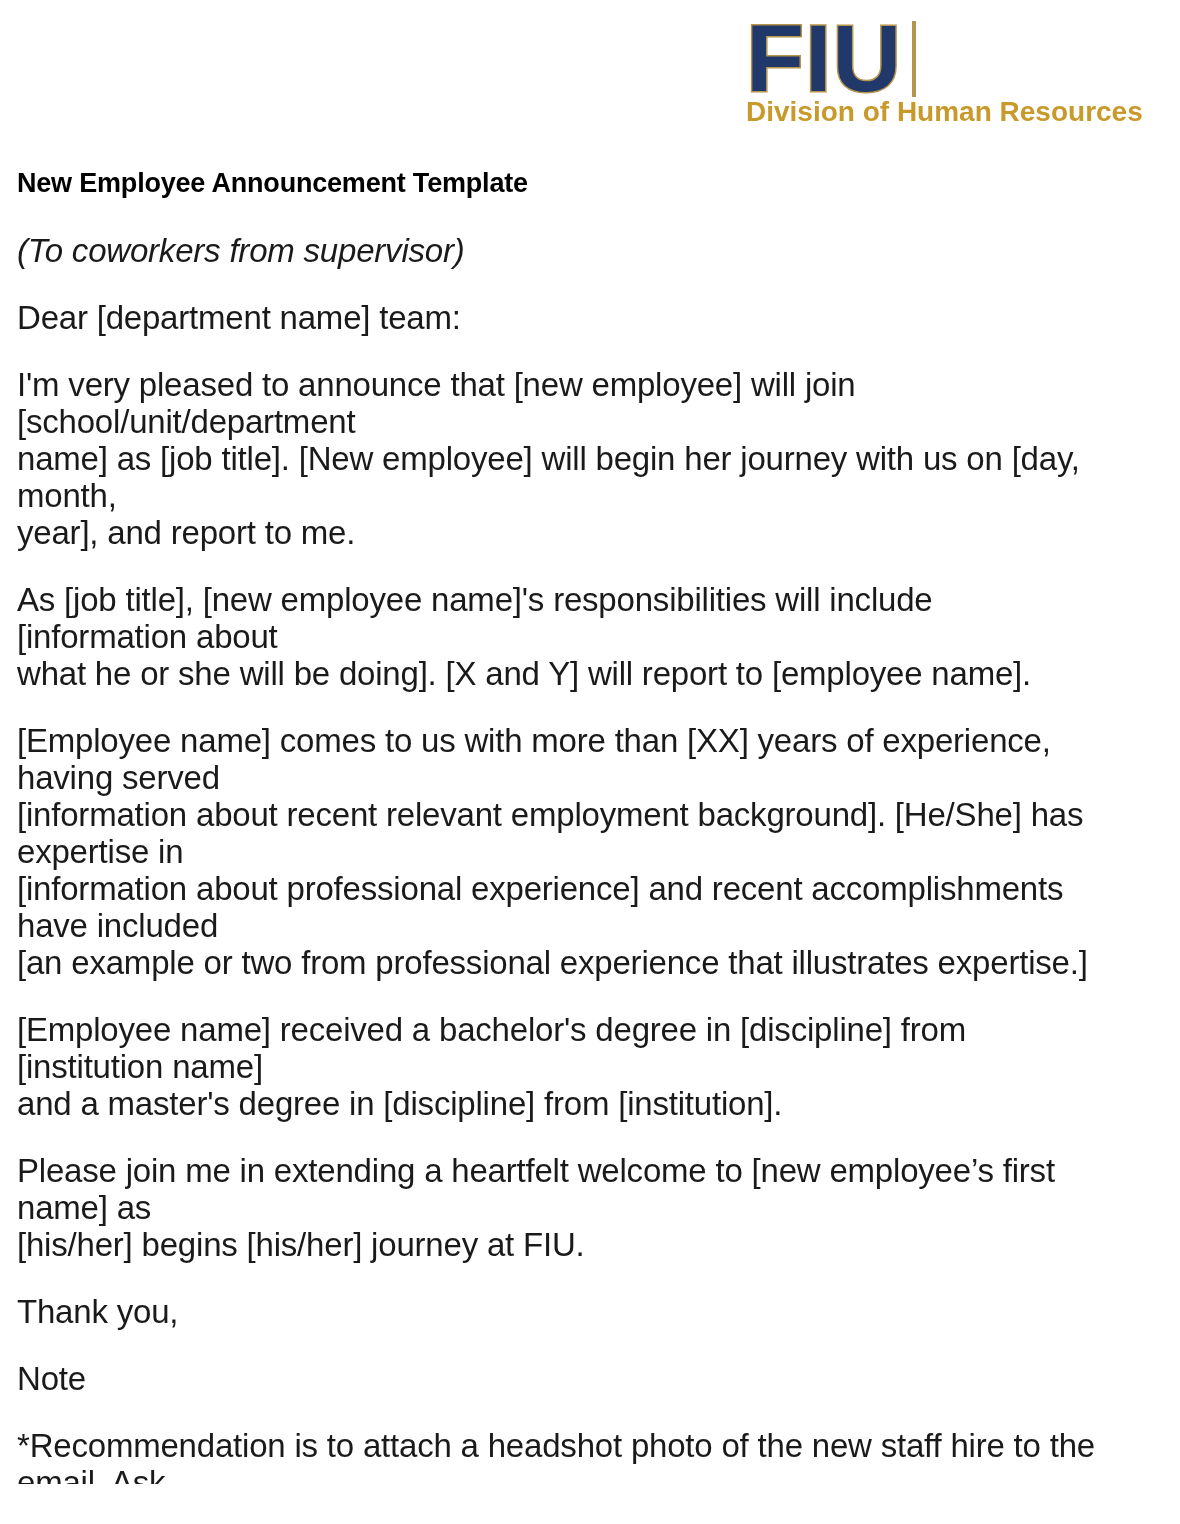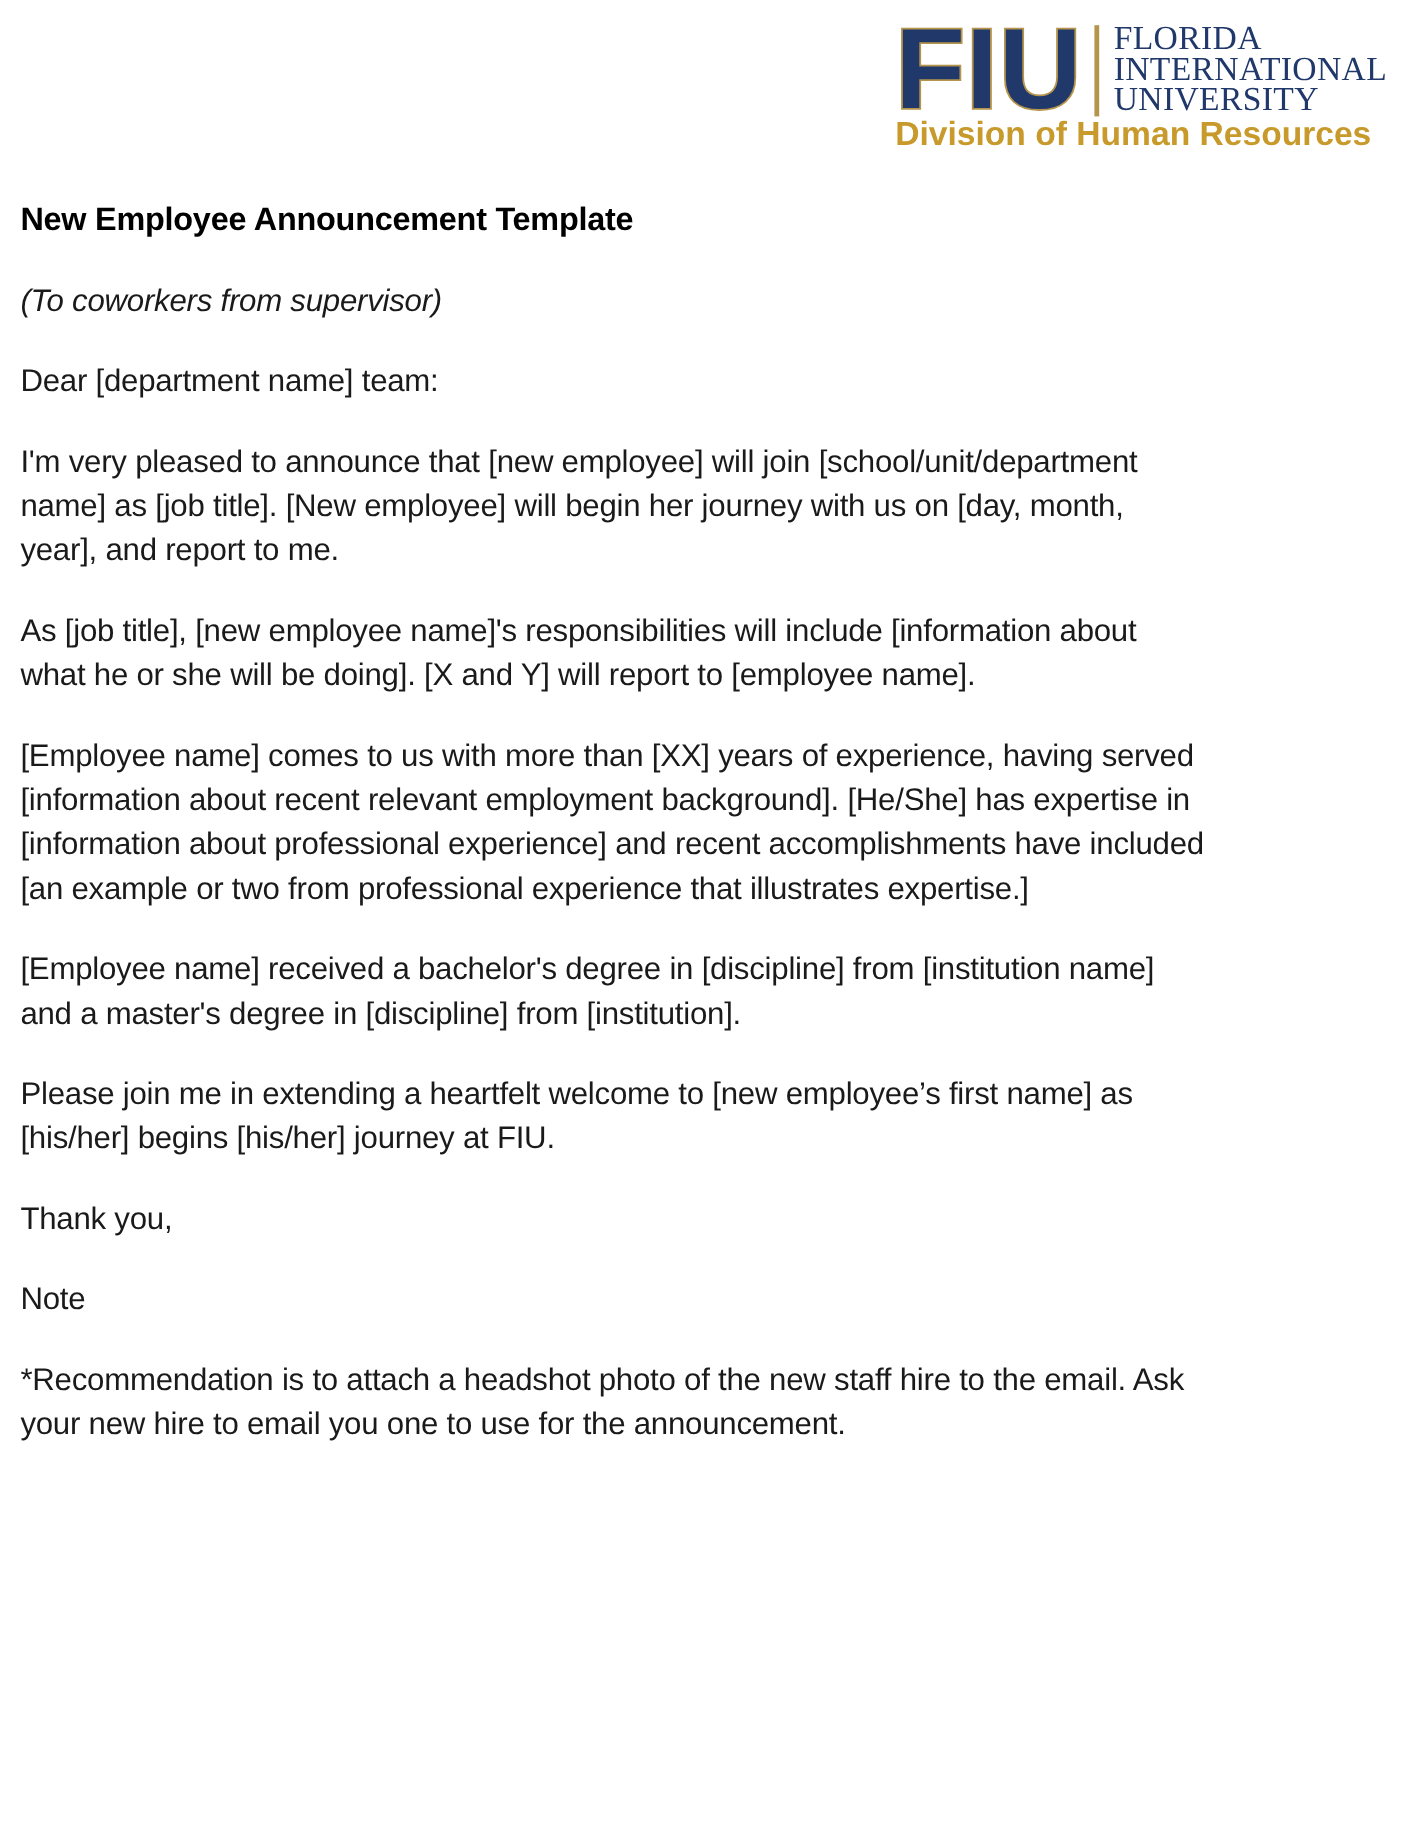--- a/index.html
+++ b/index.html
@@ -69,21 +69,21 @@
   
   .title{
     font-size:27px;
     font-weight:bold;
     line-height:42px;
     color:#000000;
     margin-bottom:28px;
     letter-spacing:-0.2px;
   }
   .para{
-    font-size:26px;
+    font-size:33px;
     line-height:37px;
     margin-bottom:30px;
     white-space:pre-line;
     letter-spacing:-0.2px;
     max-width:1080px;
   }
   .subtitle{
     font-style:italic;
   }
   .extra-space{
@@ -92,25 +92,20 @@
 </style>
 </head>
 <body>
 
 <div class="page">
 
   <div class="logo">
     <div class="logo-row">
       <div class="fiu-acronym">FIU</div>
       <div class="logo-divider"></div>
-      <div class="univ-name">
-        <div>FLORIDA</div>
-        <div>INTERNATIONAL</div>
-        <div>UNIVERSITY</div>
-      </div>
     </div>
     <div class="division">Division of Human Resources</div>
   </div>
 
   <h1 class="title">New Employee Announcement Template</h1>
 
   <p class="para subtitle">(To coworkers from supervisor)</p>
 
   <p class="para">Dear [department name] team:</p>
 

